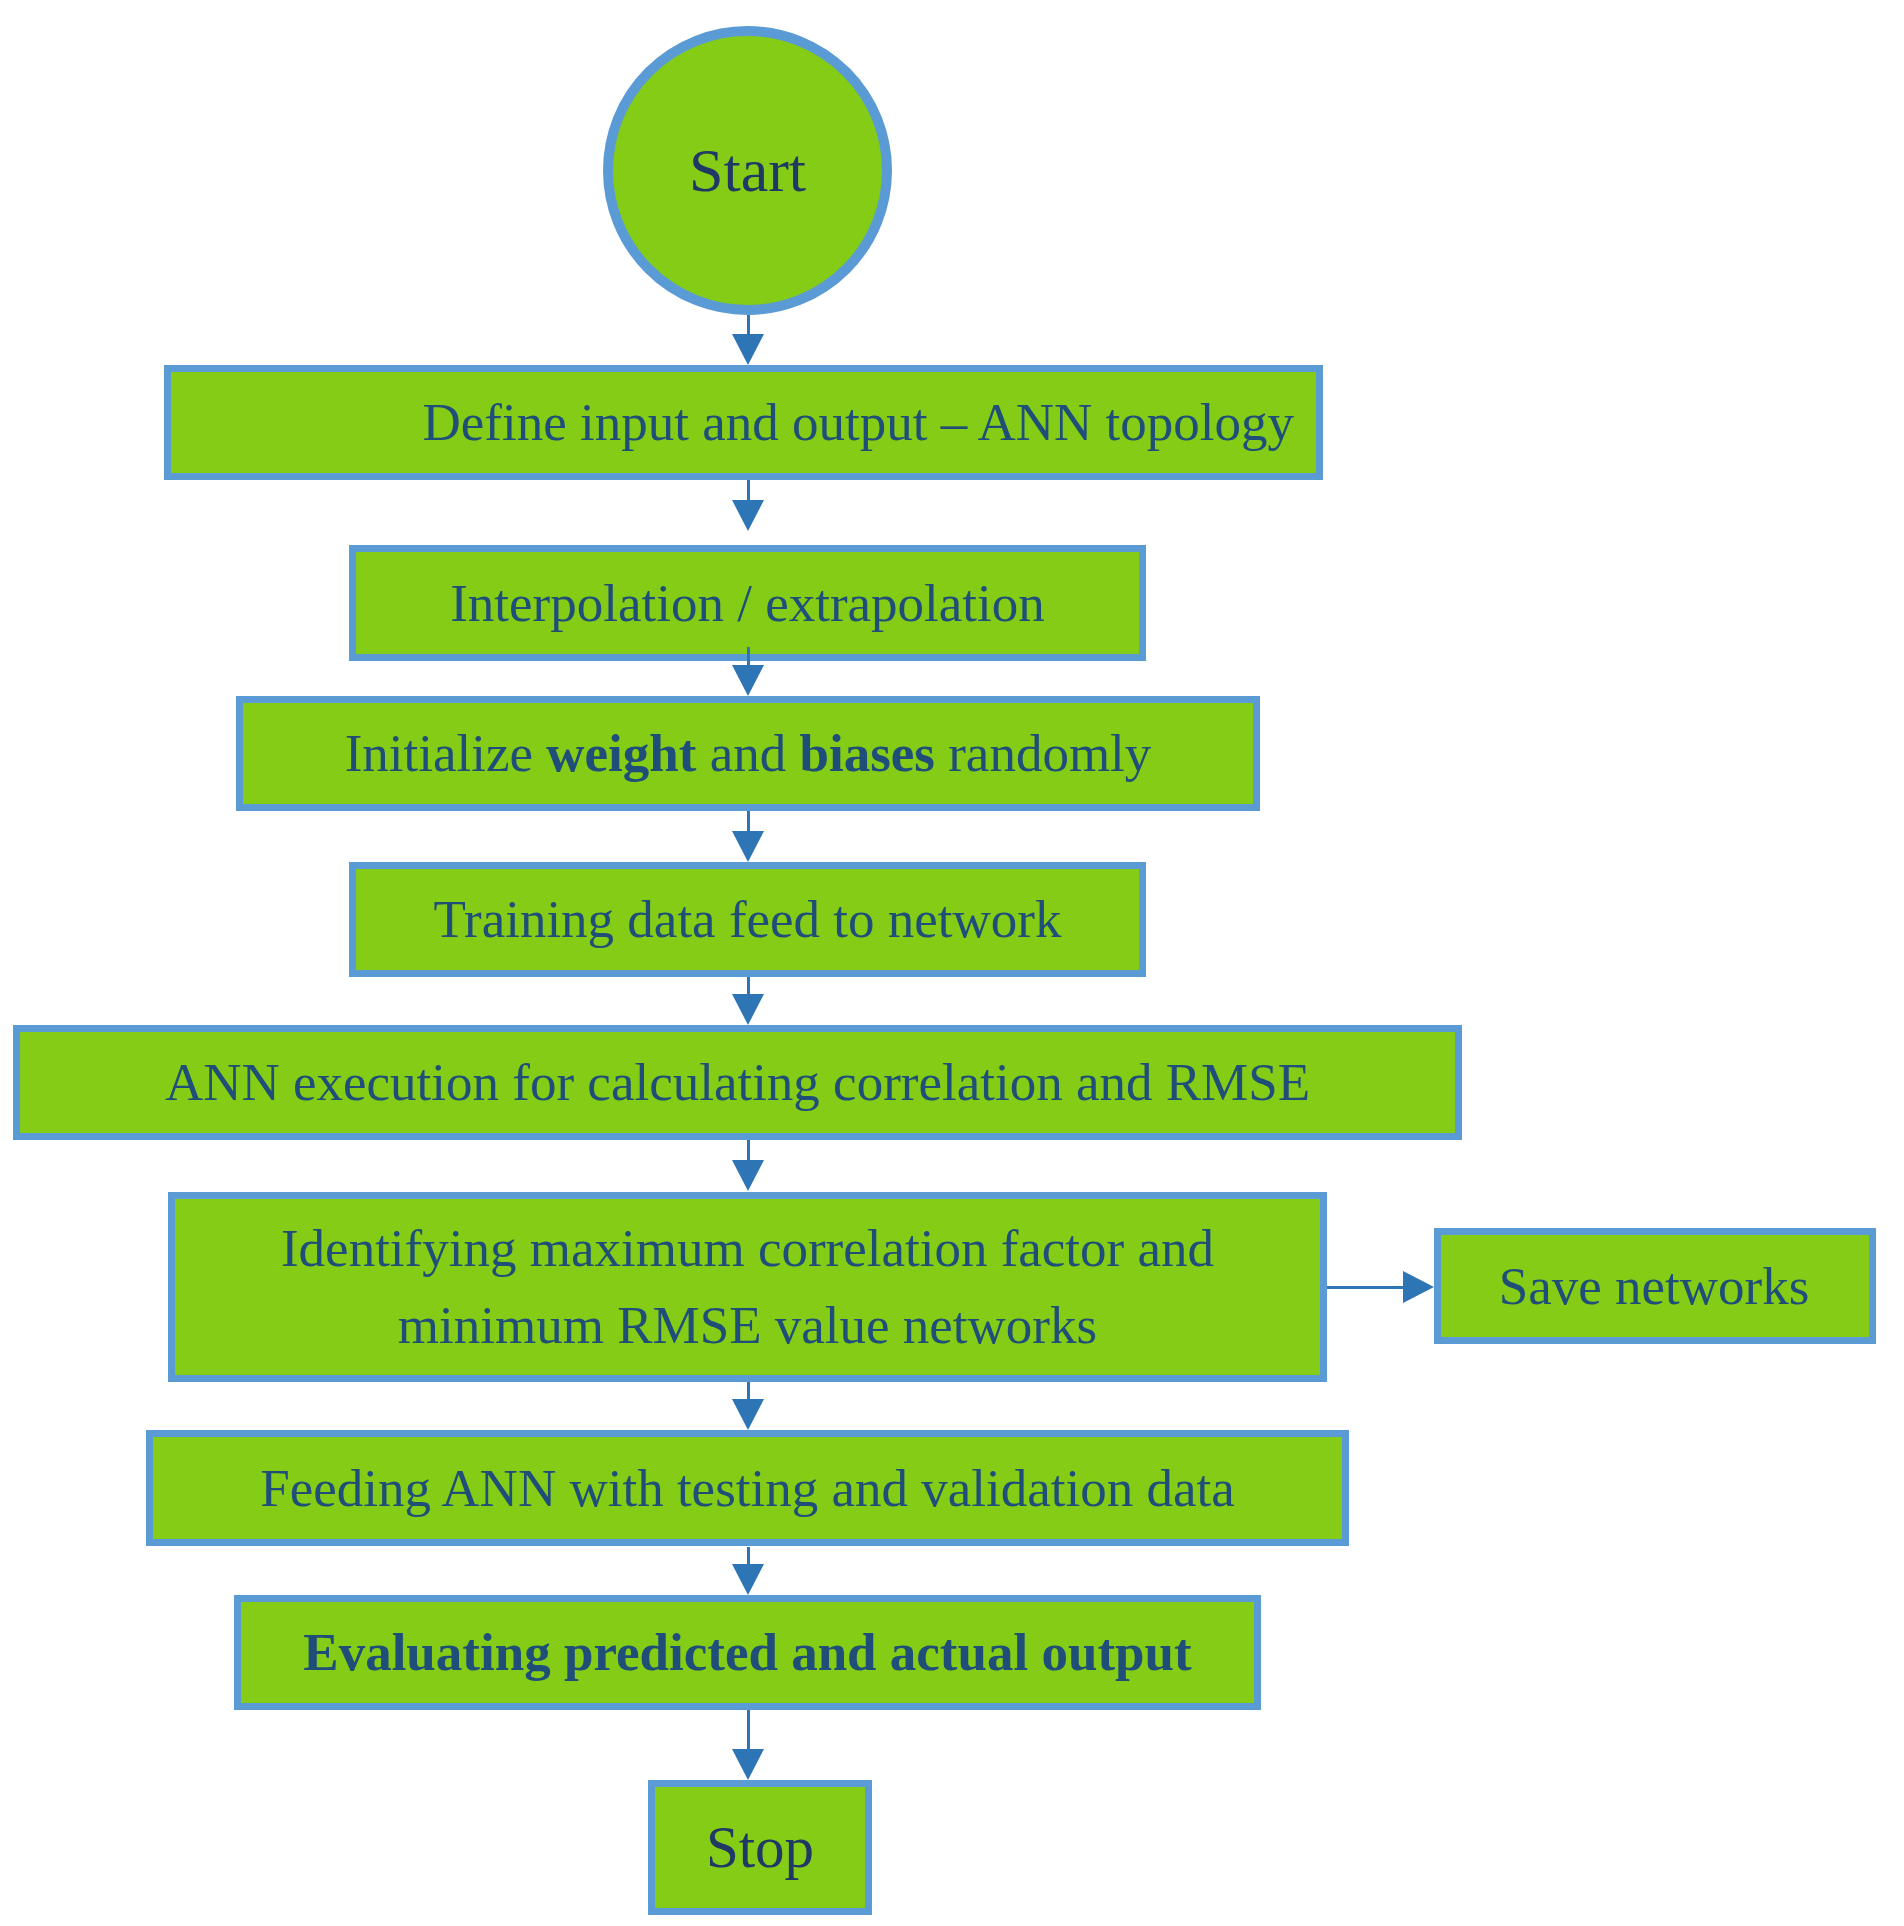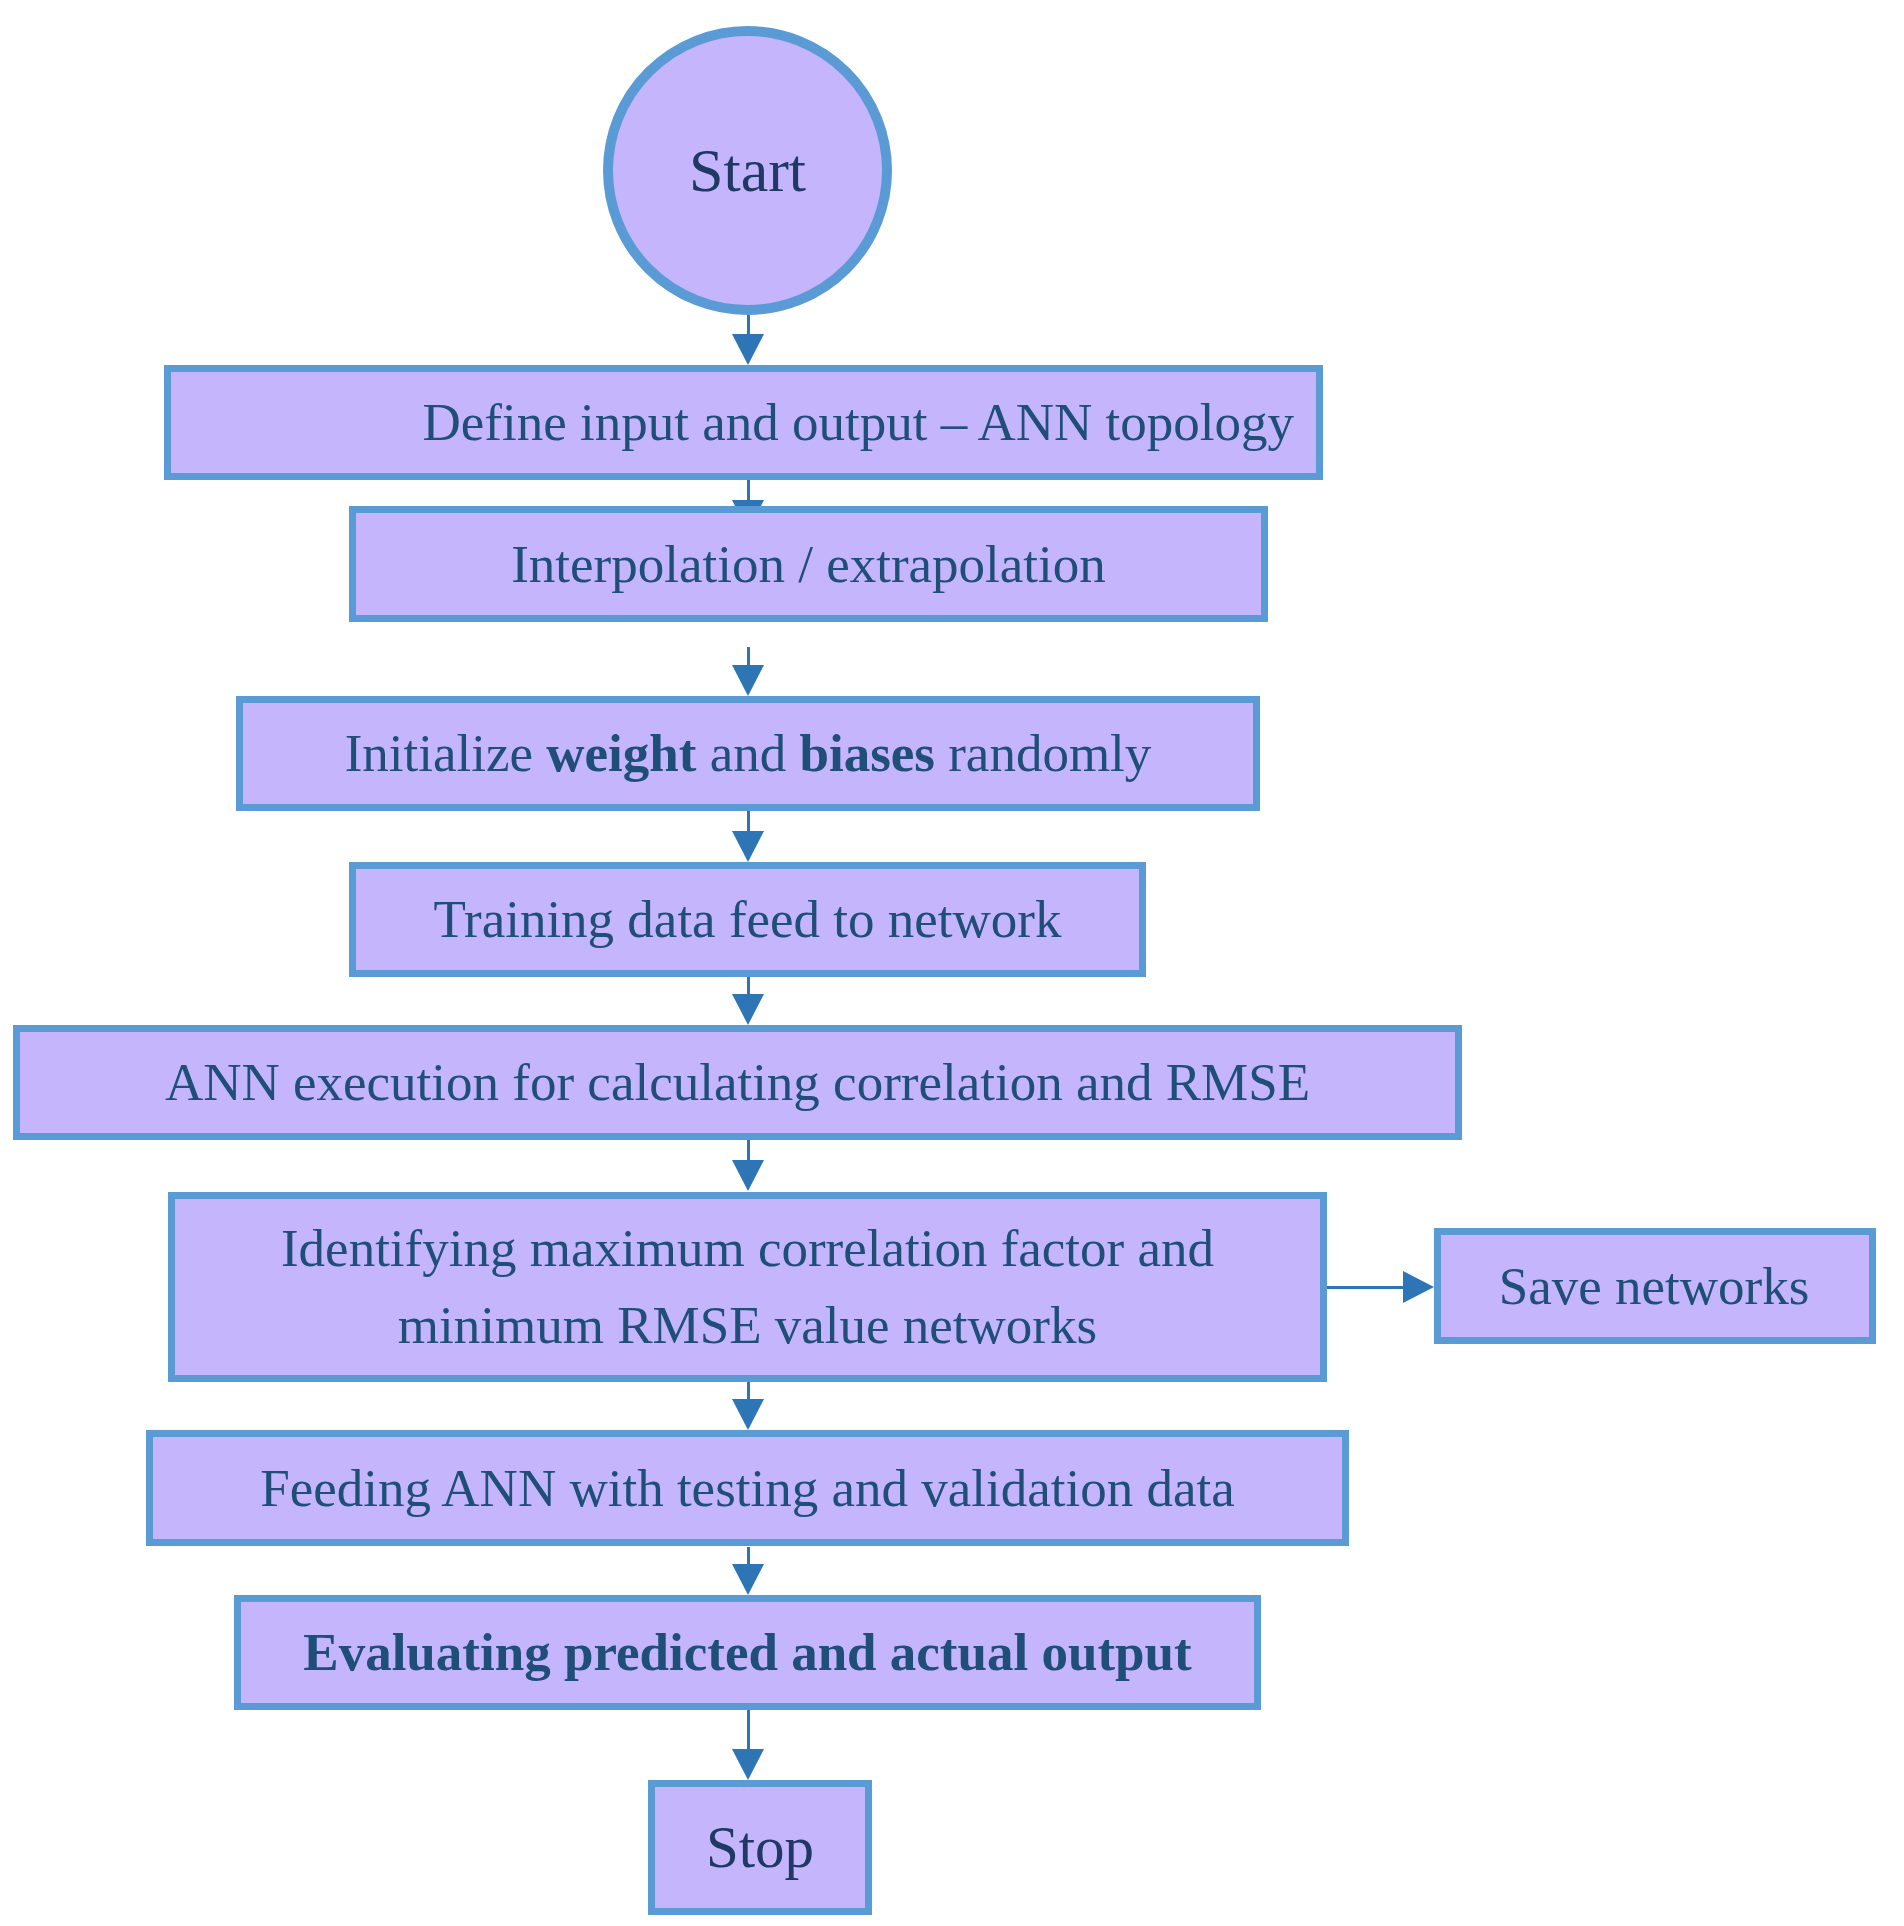--- a/index.html
+++ b/index.html
@@ -12,21 +12,21 @@
     width: 1904px;
     height: 1926px;
     background: var(--bg, #ffffff);
     font-family: "Liberation Serif", "DejaVu Serif", serif;
     overflow: hidden;
   }
   .node {
     position: absolute;
     box-sizing: border-box;
     border: 7.3px solid var(--border, #5B9BD5);
-    background: #c4b5fd;
+    background: #84cc16;
     display: flex;
     align-items: center;
     justify-content: center;
     text-align: center;
     color: var(--text, #1F4E79);
     font-size: 53px;
     line-height: 1.45;
     white-space: nowrap;
     padding: 0 22px;
   }
@@ -85,21 +85,21 @@
     width: 0;
     height: 0;
     border-top: 16px solid transparent;
     border-bottom: 16px solid transparent;
     border-left: 31px solid var(--arrow, #2E75B6);
   }
 
   
   #n-start   { left: 603px;  top: 26px;   width: 289px;  height: 289px; }
   #n-define  { left: 164px;  top: 365px;  width: 1159px; height: 115px; justify-content: flex-end; }
-  #n-interp  { left: 349px;  top: 506px;  width: 919px; height: 116px; }
+  #n-interp  { left: 349px;  top: 545px;  width: 797px; height: 116px; }
   #n-init    { left: 236px;  top: 696px;  width: 1024px; height: 115px; }
   #n-train   { left: 349px;  top: 862px; width: 797px; height: 115px; }
   #n-exec    { left: 13px;   top: 1025px; width: 1449px; height: 115px; }
   #n-ident   { left: 168px;  top: 1192px; width: 1159px; height: 190px; }
   #n-save    { left: 1434px; top: 1228px; width: 442px;  height: 116px; padding-left: 20px; }
   #n-feed    { left: 146px;  top: 1430px; width: 1203px; height: 116px; }
   #n-eval    { left: 234px;  top: 1595px; width: 1027px; height: 115px; font-weight: bold; }
   #n-stop    { left: 640px;  top: 1780px; width: 224px;  height: 135px; font-size: 59px; margin-left: 8px; }
 
   #a1 { left: 732px; top: 315px;  height: 50px; }

